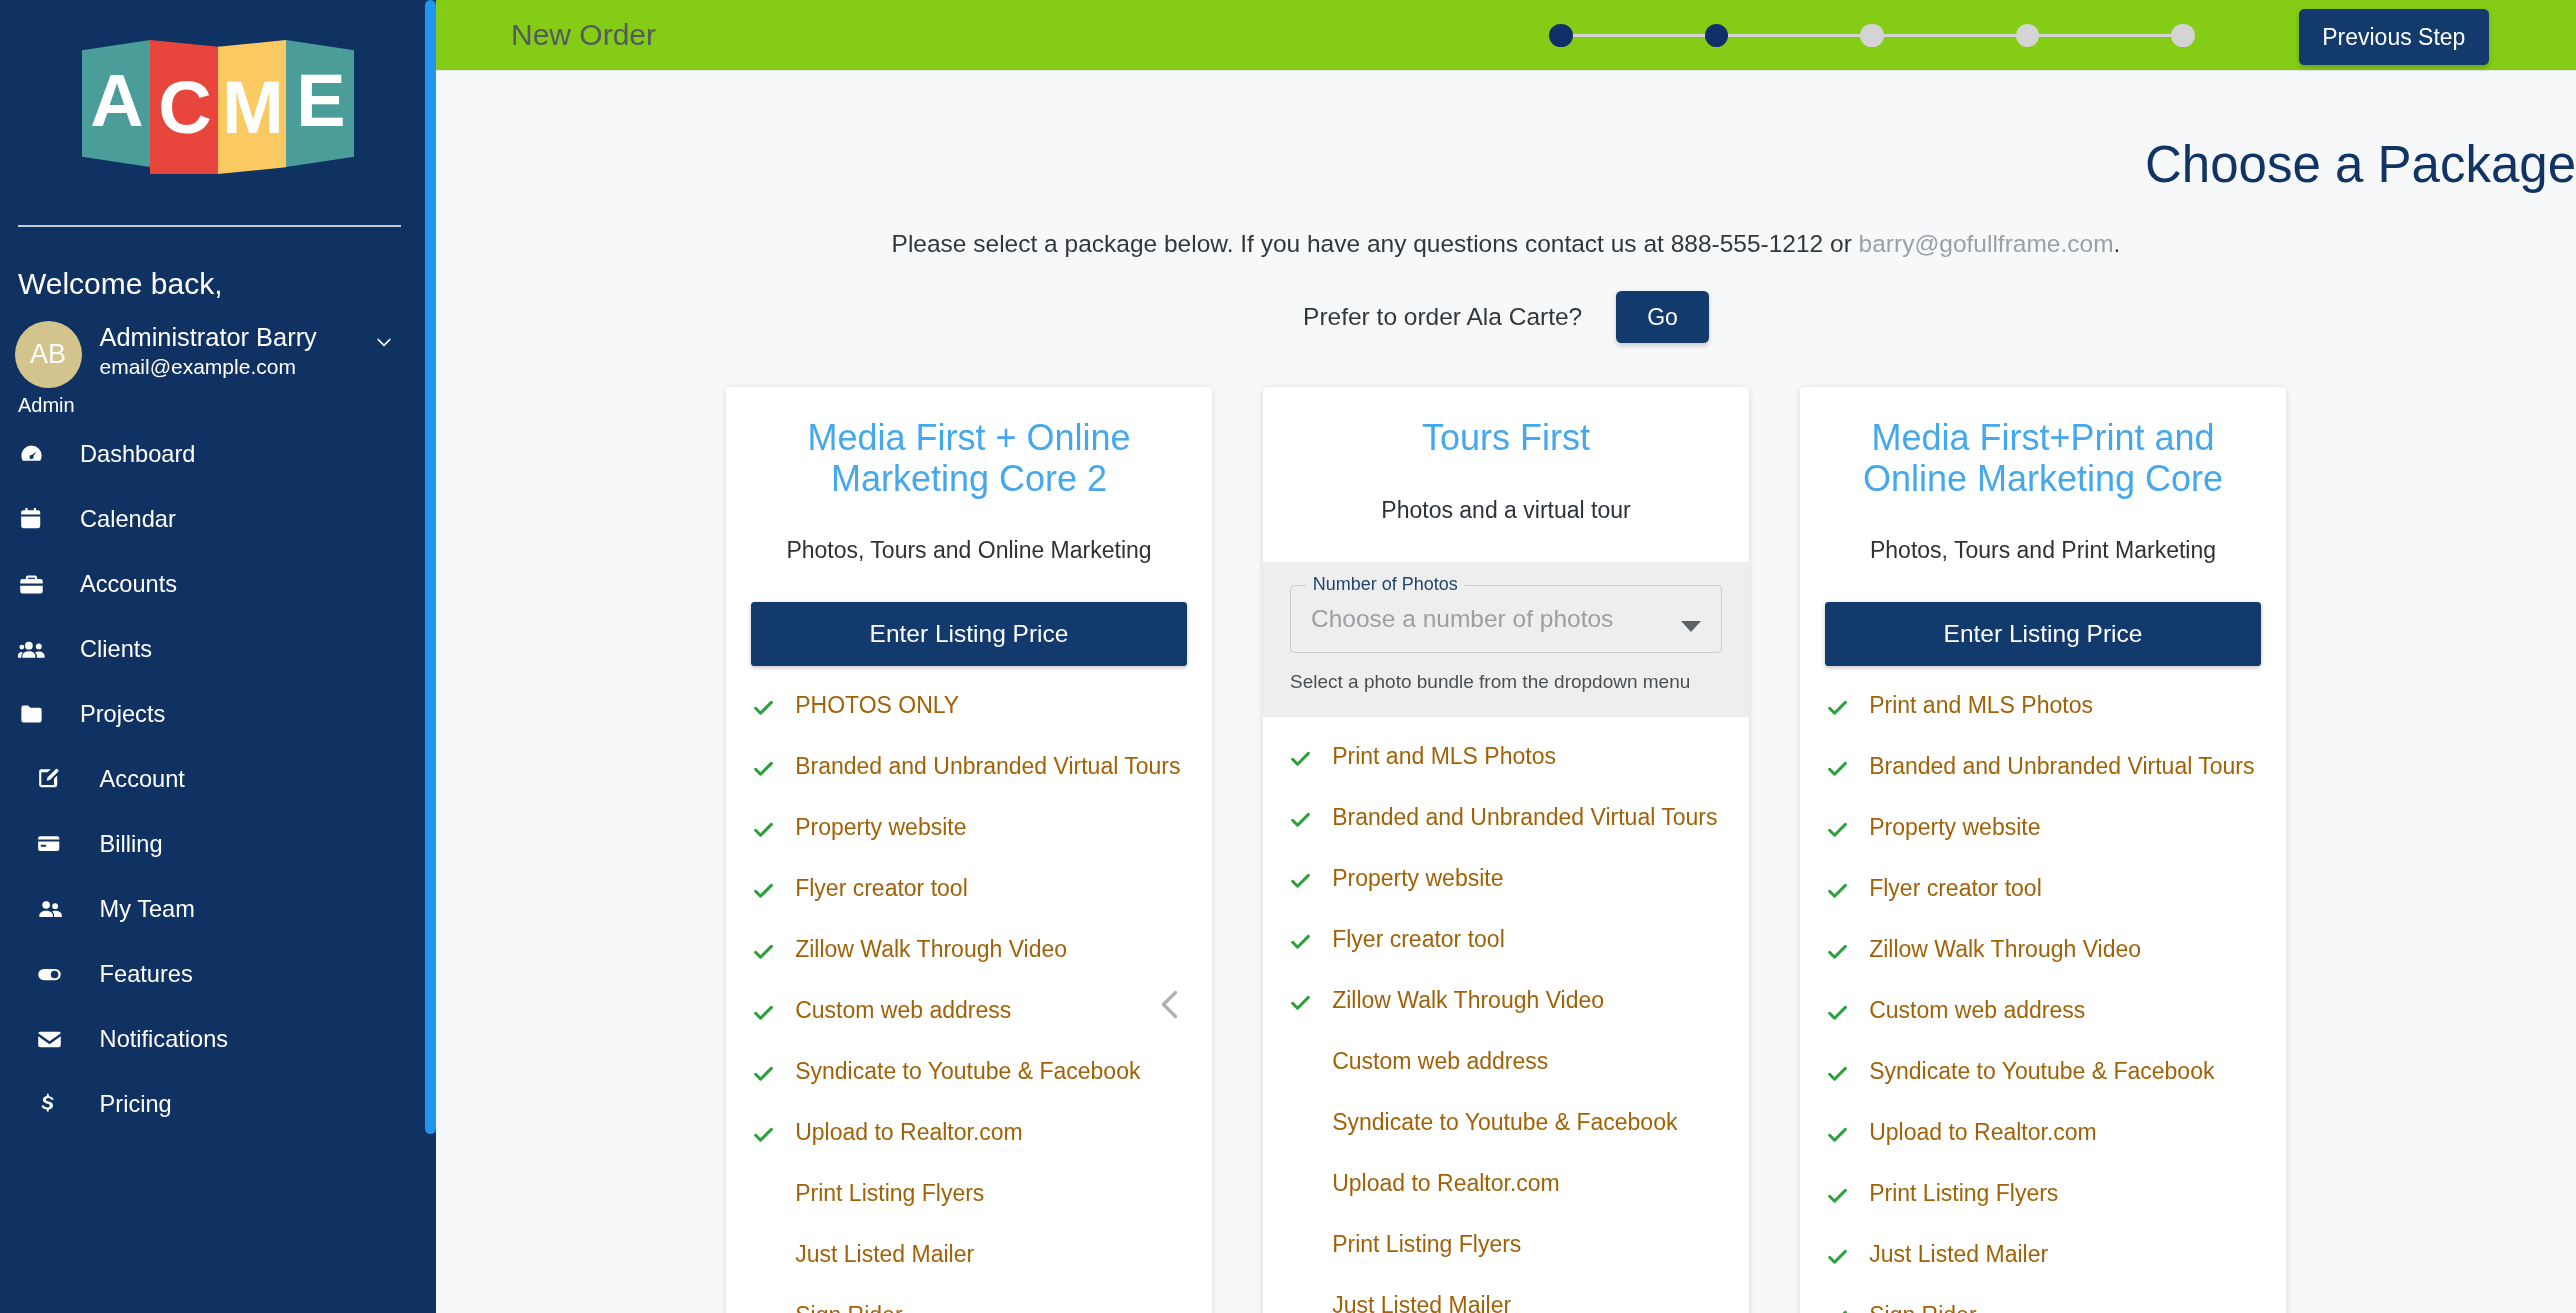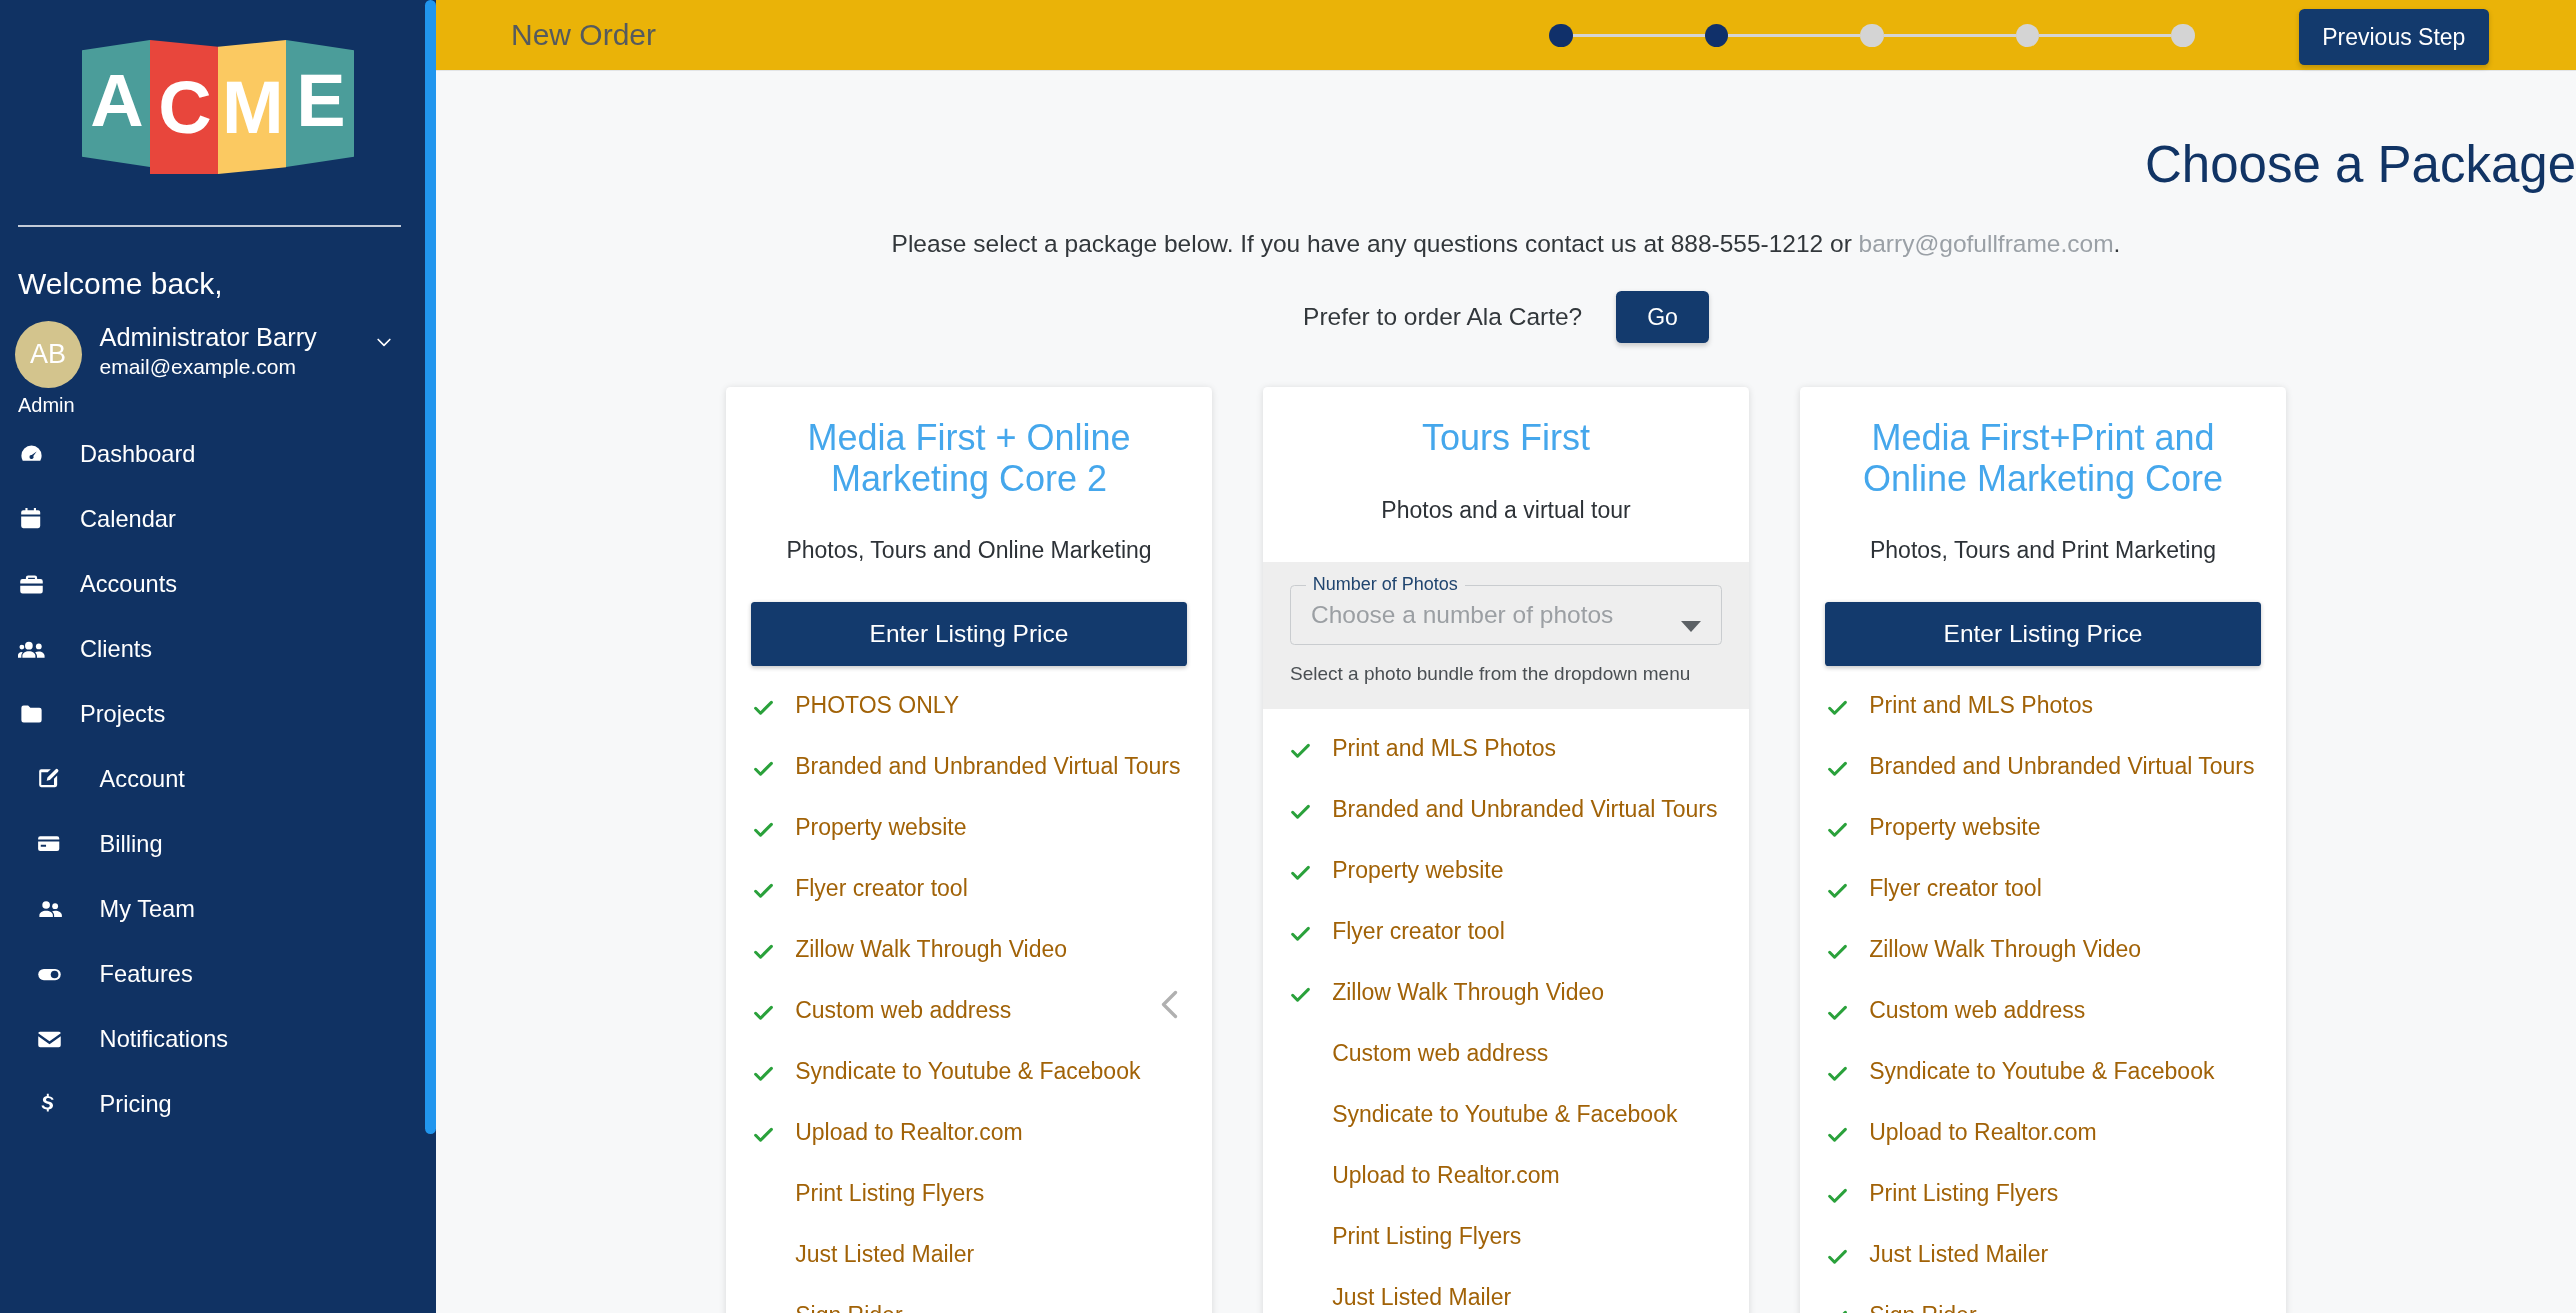--- a/index.html
+++ b/index.html
@@ -102,21 +102,21 @@
   }
   .nav-item .ni-label { padding-left: 22px; }
   .nav-item.sub { padding-left: 36px; }
   .nav-item.sub .ni-label { padding-left: 23.6px; }
   .nav-caret { position: absolute; right: 38px; top: 24.5px; width: 20px; height: 20px; }
   svg.icn { display:block; }
 
   
   .main { flex: 1 1 auto; height: 1313px; position: relative; background: #f7f8f9; overflow: hidden;}
   .topbar {
-    height: 71px; background: #eab308;
+    height: 71px; background: #84cc16;
     border-bottom: 0.9px solid #e3e5e7;
     display: flex; align-items: center;
     position: relative;
   }
   .topbar-title {
     font-size: 30px; color: #555a5e; font-weight: 400;
     margin-left: 75px;
   }
   .stepper {
     position: absolute; left: 1113px; top: 0; height: 71px;
@@ -197,21 +197,21 @@
     box-shadow: 0 1.8px 4.5px rgba(0,0,0,0.22);
   }
   .dropdown-block {
     background: #eeeeee;
     margin-top: 38px;
     padding: 23.6px 27px 23.6px 27px;
   }
   .select-field {
     position: relative;
     border: 0.9px solid #c9cccf; border-radius: 4.5px;
-    height: 60px;
+    height: 68px;
     display: flex; align-items: center;
     padding: 0 20px;
     background: transparent;
     cursor: pointer;
   }
   .select-legend {
     position: absolute; top: -11.8px; left: 14.5px;
     background: #eeeeee; padding: 0 7.3px;
     font-size: 18px; color: #20456f;
   }

